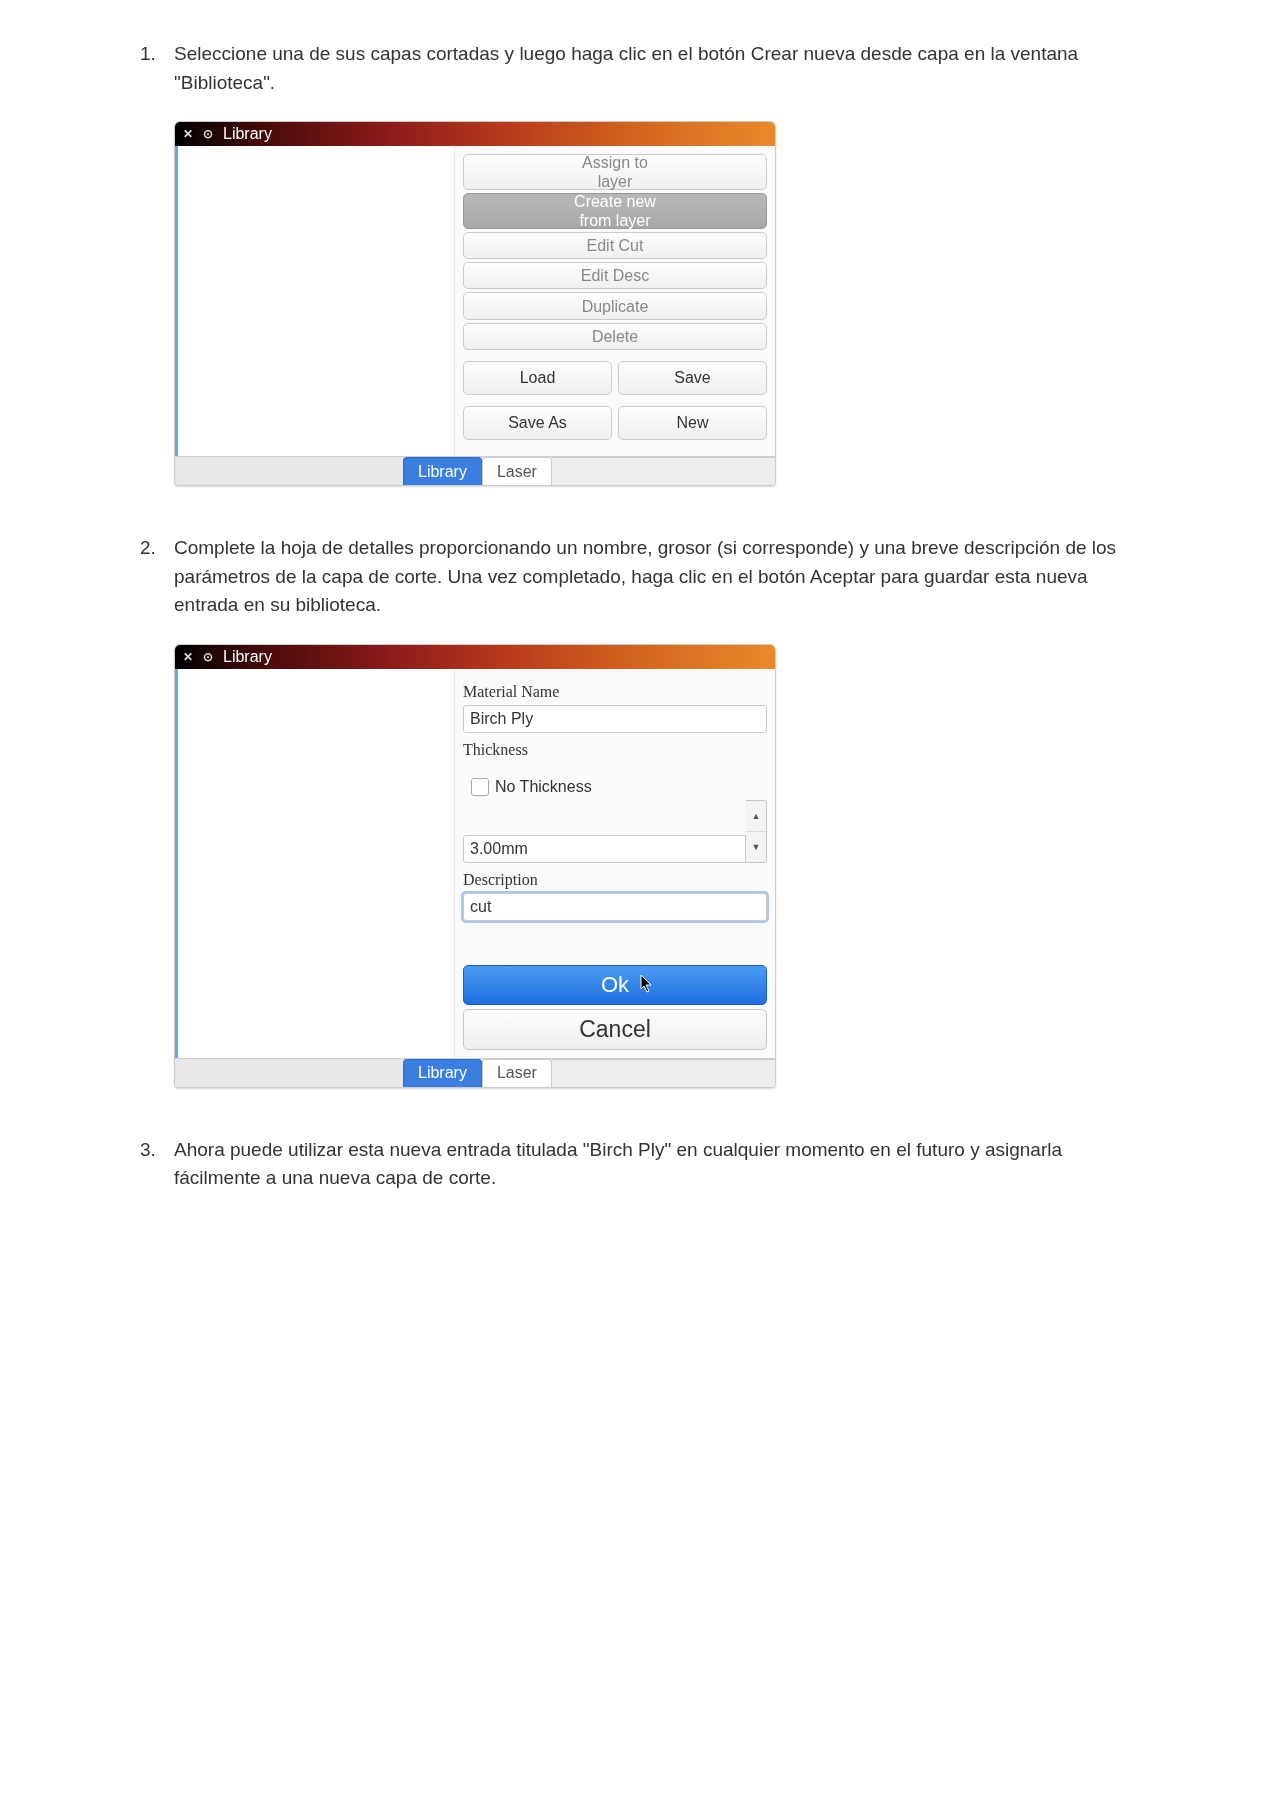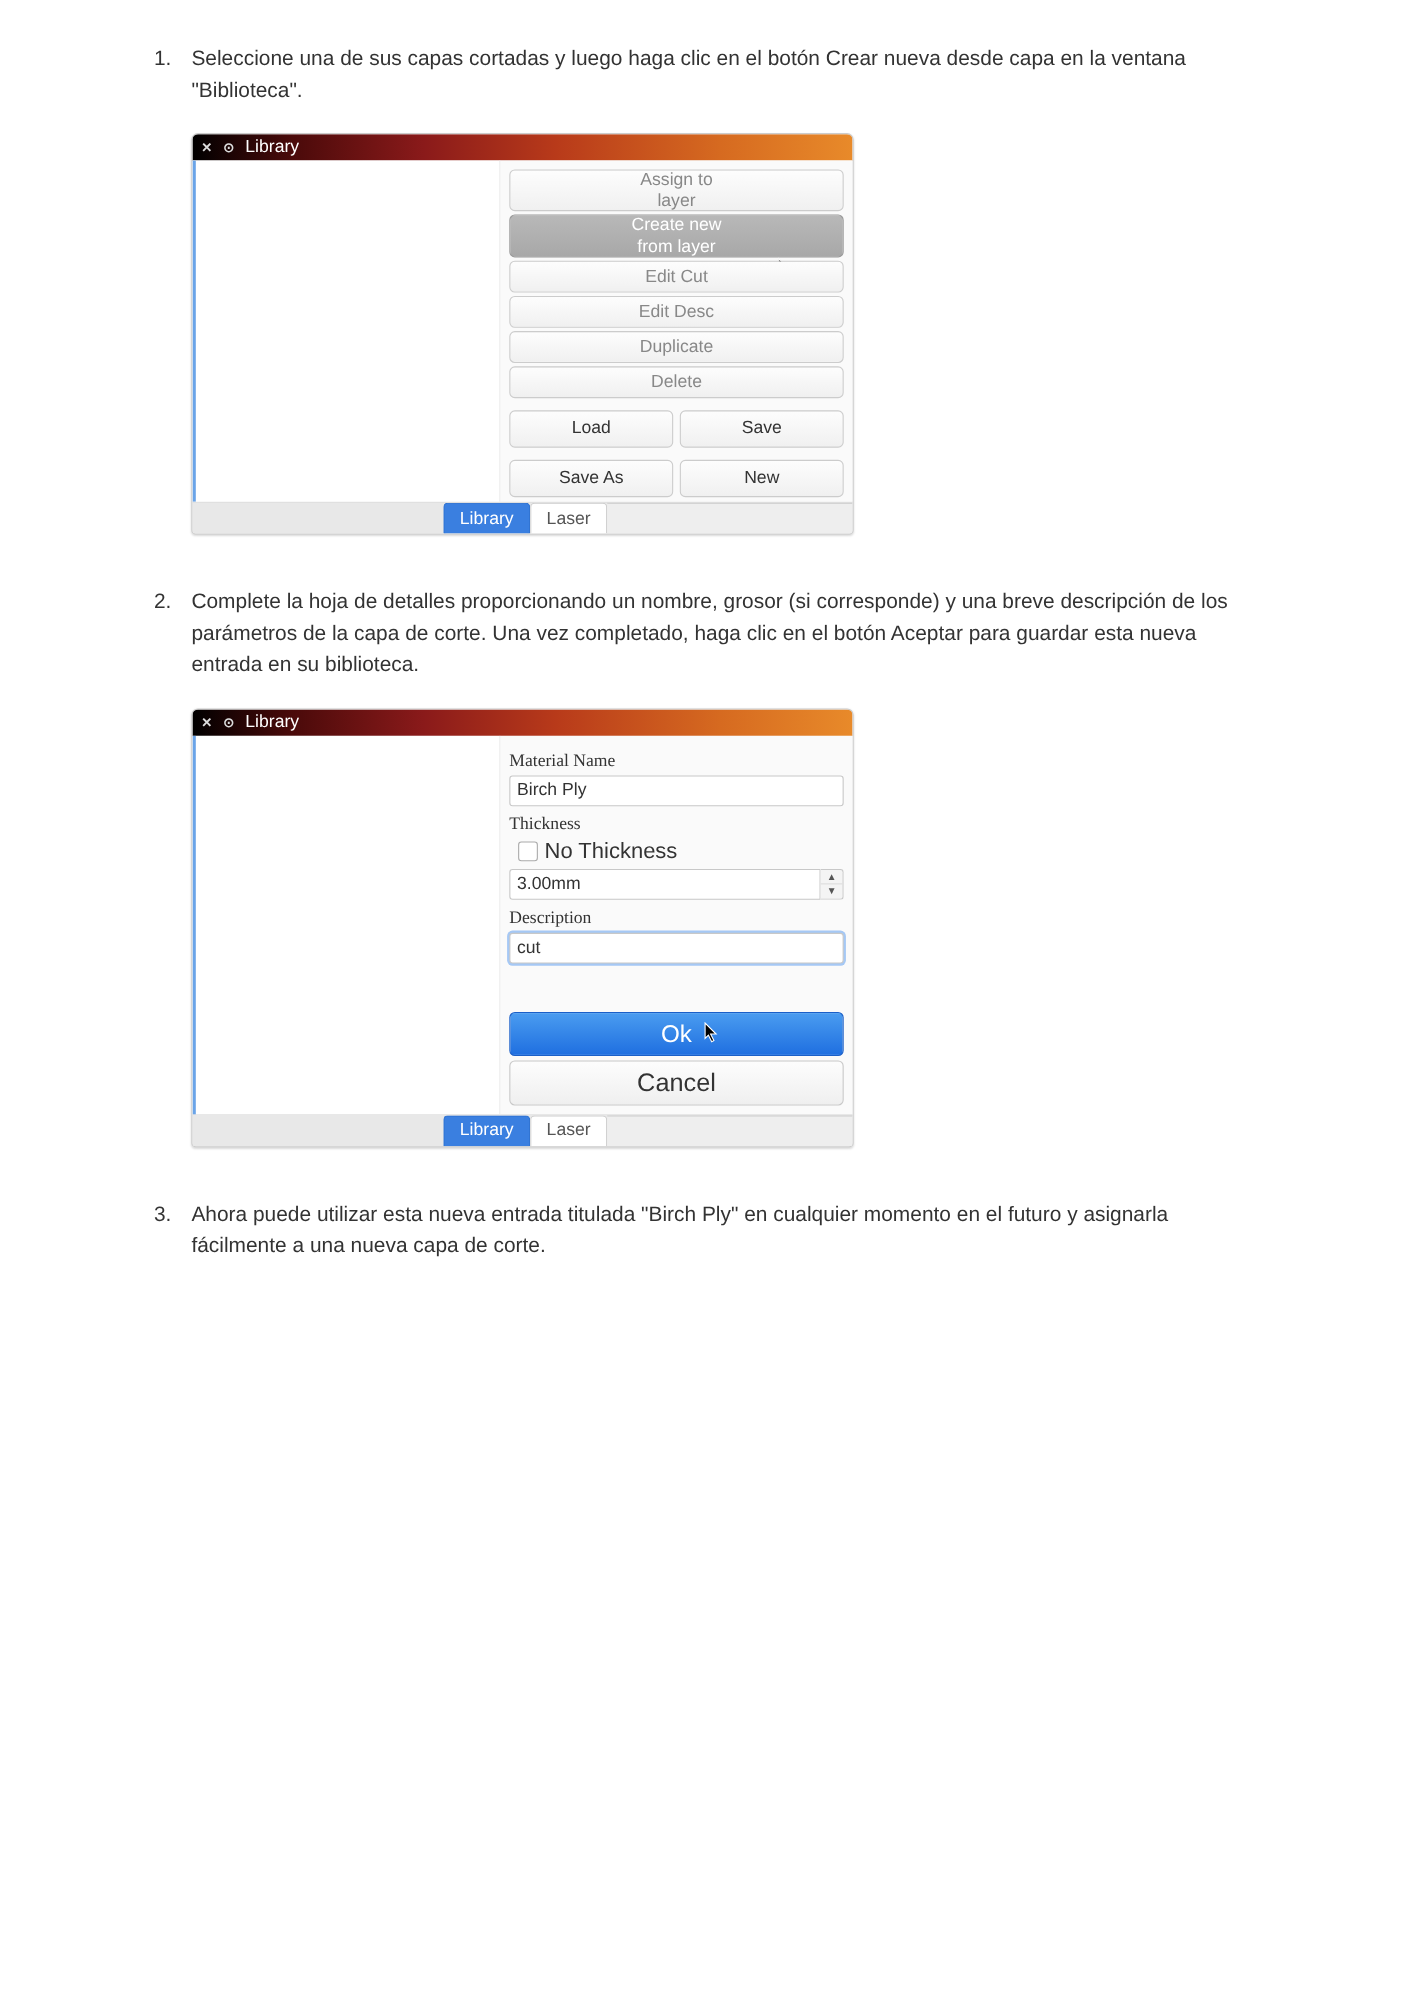--- a/index.html
+++ b/index.html
@@ -64,21 +64,21 @@
     border-bottom: 1px solid #d0d0d0;
   }
   .left-pane {
     flex: 0 0 46%;
     border-right: 1px solid #e8e8e8;
     border-left: 3px solid #6aa4e8;
     background: #fff;
   }
   .right-pane {
     flex: 1;
-    padding: 8px 8px 4px 8px;
+    padding: 8px 8px 16px 8px;
     display: flex;
     flex-direction: column;
     gap: 3px;
     background: #fafafa;
   }
   .btn {
     background: linear-gradient(#fdfdfd,#f0f0f0);
     border: 1px solid #ccc;
     border-radius: 5px;
     text-align: center;
@@ -159,31 +159,32 @@
     border: 1px solid #c8c8c8;
     background: #fff;
     border-radius: 3px;
     padding: 4px 6px;
     font-size: 16px;
     color: #333;
   }
   .input.focus { box-shadow: 0 0 0 2px rgba(80,150,240,0.5); }
   .chkrow {
     display: flex; align-items: center; gap: 6px;
-    font-size: 20px; color: #333;
+    font-size: 16px; color: #333;
     margin-left: 8px;
+    margin-top: 15px;
   }
   .chk {
     width: 16px; height: 16px; border: 1px solid #aaa; border-radius: 3px;
     background: #fff;
   }
   .spinrow {
     display: flex; align-items: stretch;
   }
-  .spinrow .input { flex: 1; border-top-right-radius:0; border-bottom-right-radius:0;}
+  .spinrow .input { flex: 1; border-top-right-radius:0; border-bottom-right-radius:0;margin-top:35px;}
   .spinbtns {
     width: 20px;
     display: flex;
     flex-direction: column;
     border: 1px solid #c8c8c8;
     border-left: none;
     border-radius: 0 3px 3px 0;
     background: #f4f4f4;
   }
   .spinbtns div {

